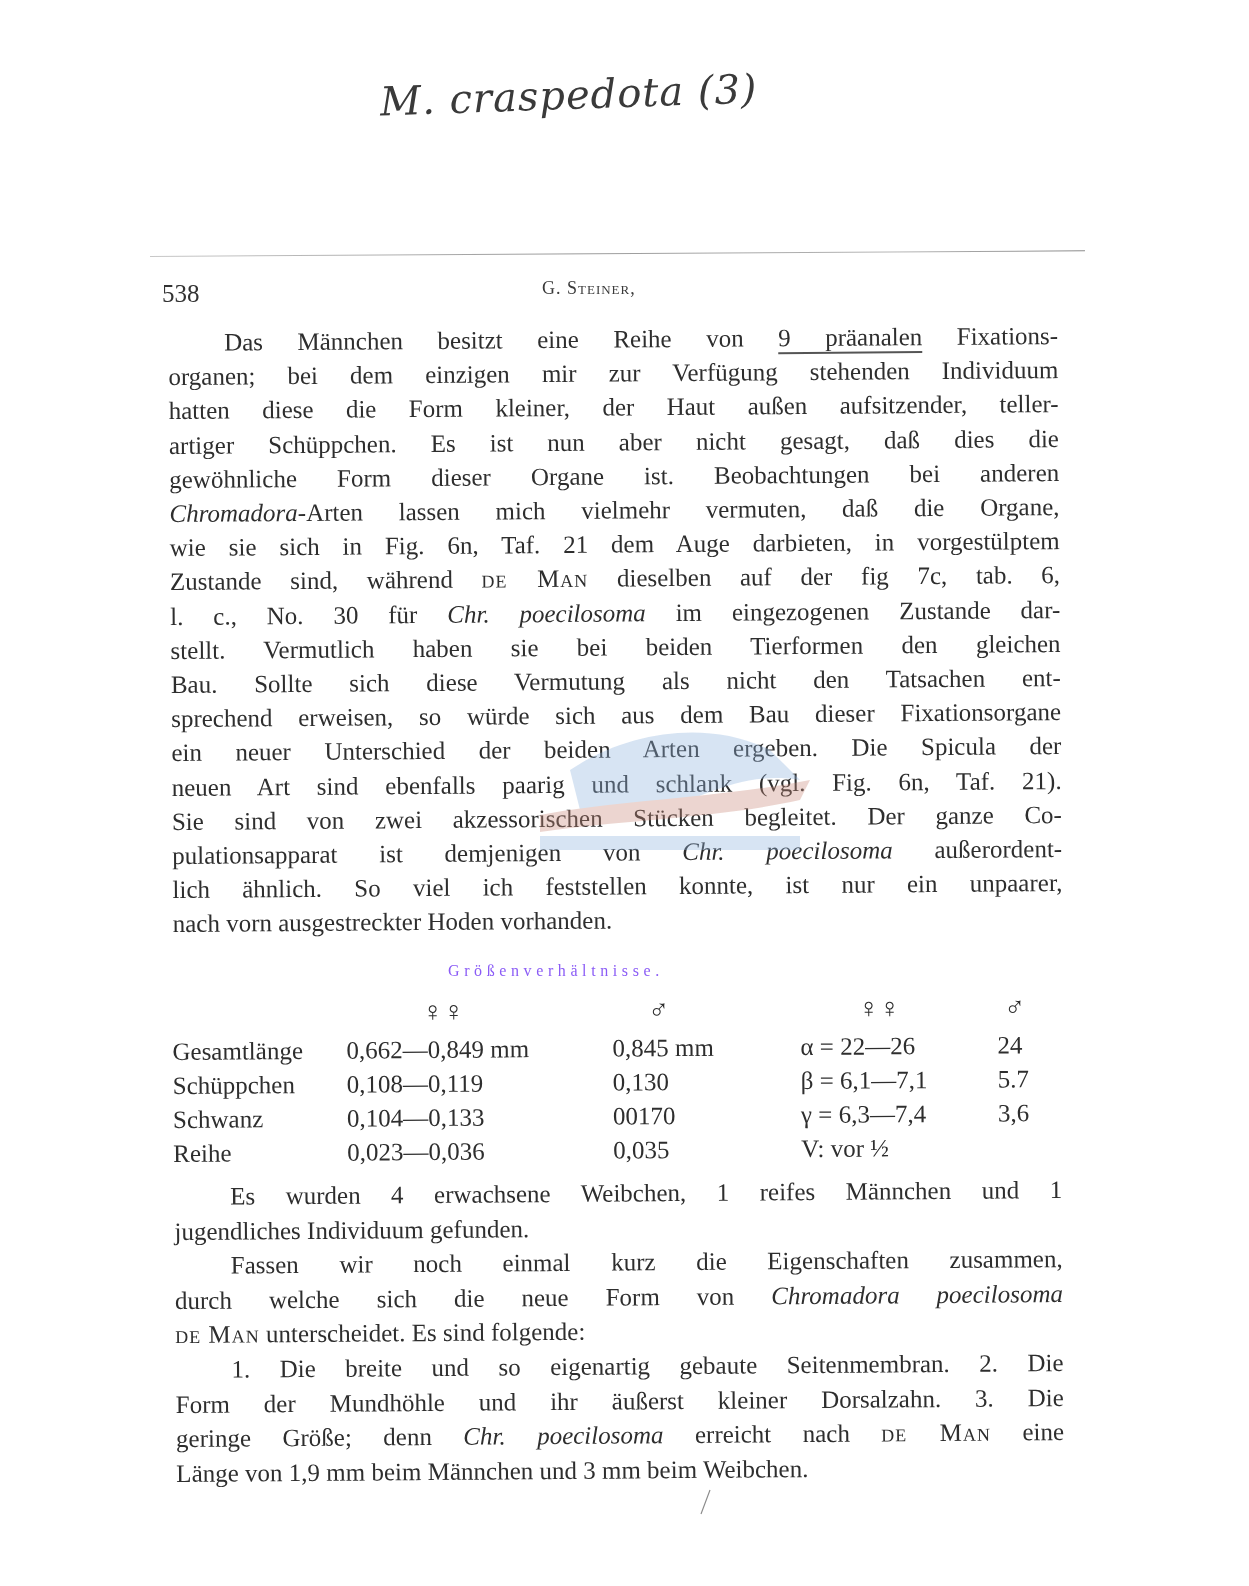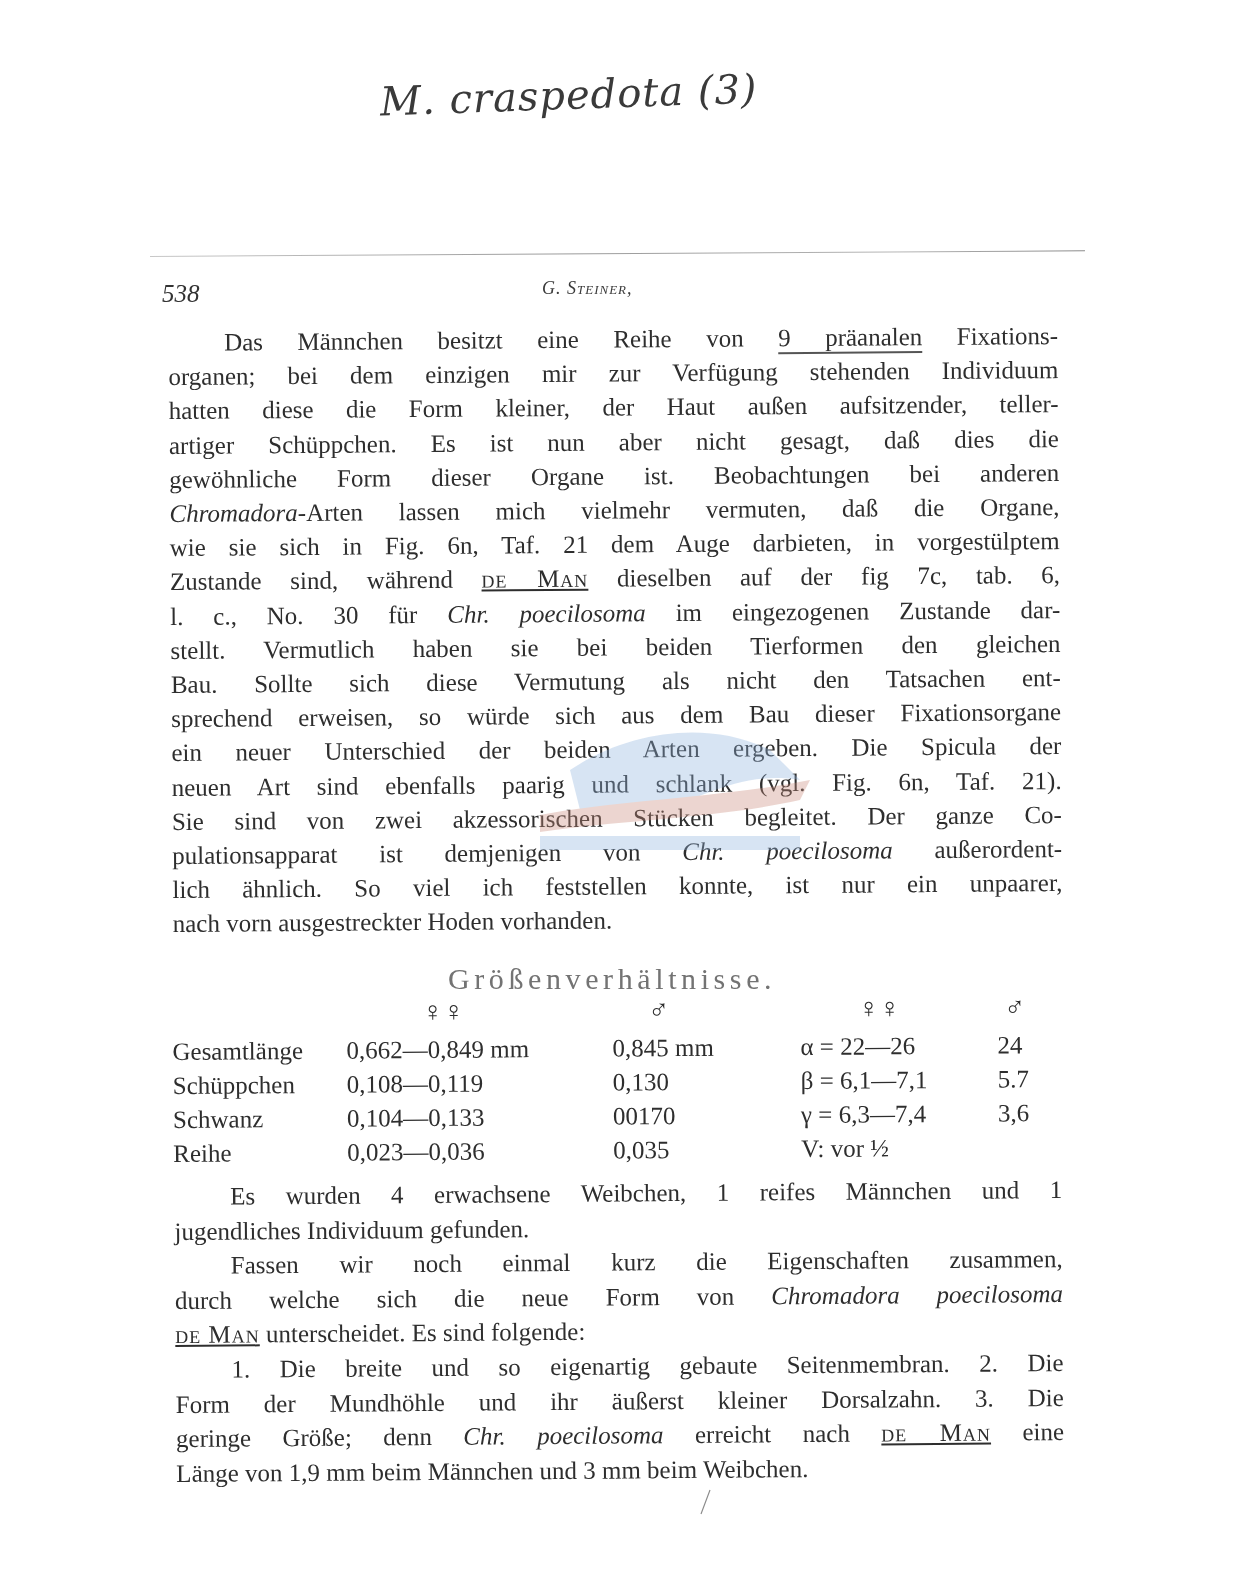--- a/index.html
+++ b/index.html
@@ -12,41 +12,41 @@
       position: absolute; left: 380px; top: 72px;
       font-family: "DejaVu Serif", serif; font-style: italic;
       font-size: 40px; color: #3a3a3a; letter-spacing: 1px;
       transform: rotate(-2deg);
     }
     .top-rule {
       position: absolute; left: 150px; top: 256px; width: 935px; height: 1px;
       background: linear-gradient(90deg, #c8c8c8, #9a9a9a 45%, #b5b5b5 80%, #8a8a8a);
       transform: rotate(-0.35deg); transform-origin: left center;
     }
-    .running-head { position: absolute; left: 160px; top: 278px; width: 900px; height: 34px; font-style: italic; }
+    .running-head { position: absolute; left: 160px; top: 278px; width: 900px; height: 34px; }
     .page-number { position: absolute; left: 2px; top: 2px; font-size: 25px; color: #333; }
     .author-head {
       position: absolute; left: 382px; top: 0; font-size: 18px; letter-spacing: 1px;
       font-variant: small-caps; color: #3a3a3a;
     }
     .body-text {
       position: absolute; left: 168px; top: 326px; width: 890px;
       font-size: 25px; line-height: 34.2px; color: #2e2e2e;
       text-align: justify; transform: rotate(-0.45deg); transform-origin: left top;
     }
     .line { display: block; white-space: nowrap; text-align-last: justify; text-align: justify; }
     .line.last { text-align-last: left; }
     .indent { padding-left: 56px; }
-    .sc { font-variant: small-caps; letter-spacing: 1px; text-decoration: underline; }
+    .sc { font-variant: small-caps; letter-spacing: 1px; }
     .it { font-style: italic; }
     .ul { border-bottom: 2px solid #555; padding-bottom: 1px; }
 
     .table-title {
-      position: absolute; left: 448px; top: 962px; font-size: 30px;
-      letter-spacing: 4.6px; color: #737373;
+      position: absolute; left: 448px; top: 962px; font-size: 16px;
+      letter-spacing: 4.6px; color: #8b5cf6;
     }
     .table {
       position: absolute; left: 172px; top: 998px; width: 900px; font-size: 25px; color: #2e2e2e;
       transform: rotate(-0.45deg); transform-origin: left top;
     }
     .trow { position: relative; height: 34px; }
     .trow.head { height: 40px; font-size: 28px; }
     .c0 { position: absolute; left: 0; }
     .c1 { position: absolute; left: 174px; }
     .c2 { position: absolute; left: 440px; }

